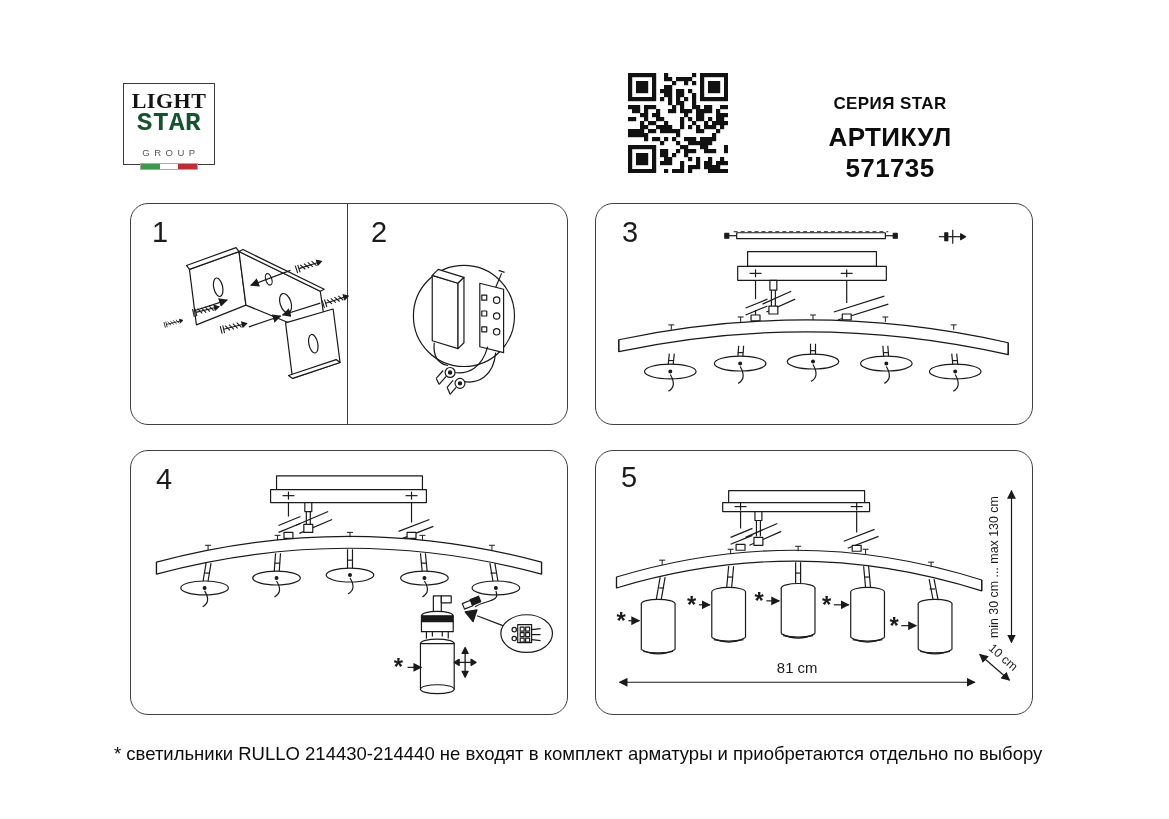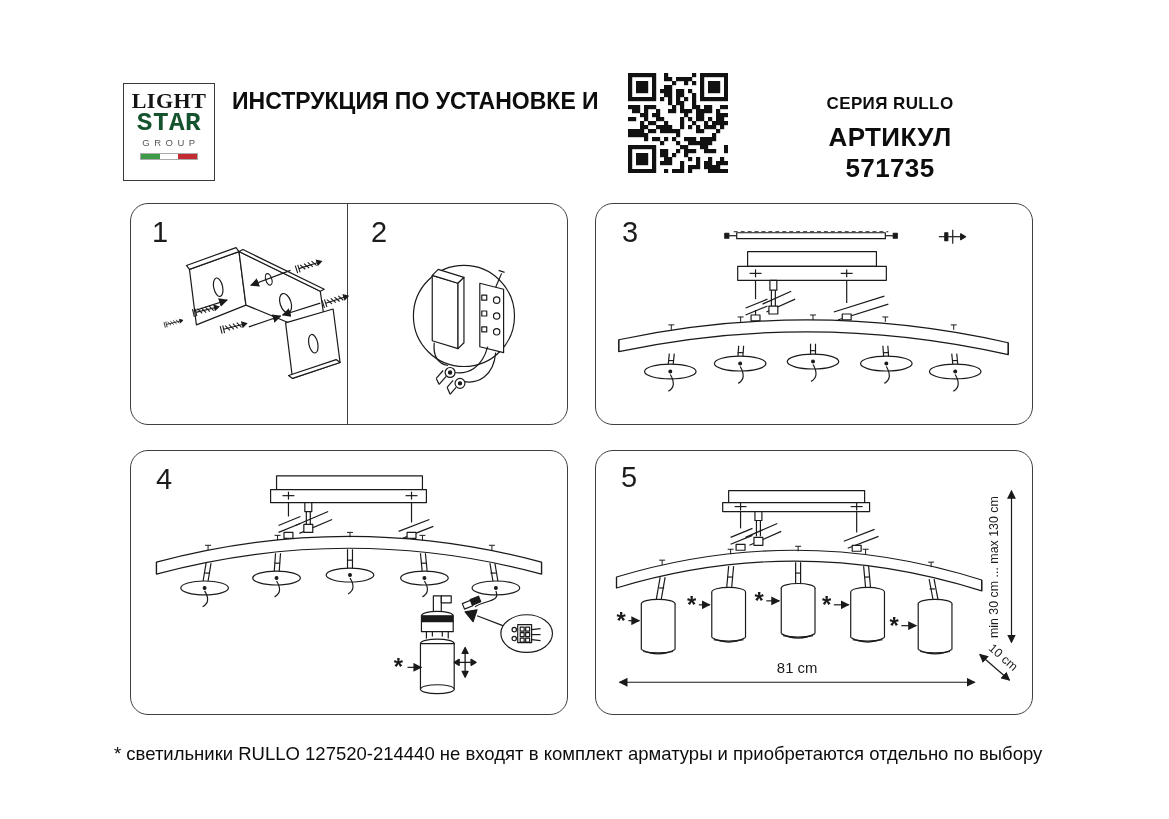--- a/index.html
+++ b/index.html
@@ -1,24 +1,24 @@
 <!DOCTYPE html>
 <html><head>
 <meta charset="utf-8">
 <style>
   html,body{margin:0;padding:0;background:#fff;}
   .page{position:relative;width:1169px;height:819px;background:#fff;overflow:hidden;
         font-family:"Liberation Sans",sans-serif;color:#111;}
 
   
-  .logo-box{position:absolute;left:123px;top:83px;width:92px;height:98px;
+  .logo-box{position:absolute;left:123px;top:83px;width:92px;height:82px;
             border:1.2px solid #3a3a3a;box-sizing:border-box;text-align:center;padding-top:7px;}
   .logo-light{font-family:"Liberation Serif",serif;font-weight:700;font-size:22px;line-height:20px;letter-spacing:.5px;color:#141414;}
   .logo-star {font-family:Liberation Mono, monospace;font-weight:700;font-size:26px;line-height:24px;letter-spacing:.5px;color:#14532d;}
-  .logo-group{font-size:9.5px;letter-spacing:4.5px;color:#555;margin-top:2px;margin-left:4px;}
+  .logo-group{font-size:9.5px;letter-spacing:4.5px;color:#555;margin-top:12px;margin-left:4px;}
   .logo-flag{width:58px;height:7px;margin:5px auto 0;display:flex;border:.6px solid #aaa;box-sizing:border-box;}
   .logo-flag span{flex:1;height:100%;}
 
   .main-title{position:absolute;left:232px;top:87px;font-weight:700;font-size:23px;
               line-height:28px;letter-spacing:0px;color:#0d0d0d;white-space:nowrap;}
 
   .qr-wrap{position:absolute;left:628px;top:73px;width:100px;height:100px;}
 
   .series-block{position:absolute;left:788px;top:94px;width:204px;text-align:center;}
   .series-label{font-weight:700;font-size:17px;letter-spacing:.4px;color:#0d0d0d;}
@@ -57,21 +57,20 @@
     <div class="logo-star">STAR</div>
     <div class="logo-group">GROUP</div>
     <div class="logo-flag">
       <span style="background:#3d9b47"></span>
       <span style="background:#ffffff"></span>
       <span style="background:#c22b31"></span>
     </div>
   </div>
 
   <div class="main-title">
-    <div>ИНСТРУКЦИЯ ПО УСТАНОВКЕ И</div>
   </div>
 
   <div class="qr-wrap">
     <svg id="qr-svg" viewBox="0 0 25 25" width="100" height="100">
         <rect x="0" y="0" width="25" height="25" fill="#fff"></rect>
         <rect x="0" y="0" width="1.05" height="1.05" fill="#111"></rect>
         <rect x="1" y="0" width="1.05" height="1.05" fill="#111"></rect>
         <rect x="2" y="0" width="1.05" height="1.05" fill="#111"></rect>
         <rect x="3" y="0" width="1.05" height="1.05" fill="#111"></rect>
         <rect x="4" y="0" width="1.05" height="1.05" fill="#111"></rect>
@@ -367,21 +366,21 @@
         <rect x="15" y="24" width="1.05" height="1.05" fill="#111"></rect>
         <rect x="20" y="24" width="1.05" height="1.05" fill="#111"></rect>
         <rect x="21" y="24" width="1.05" height="1.05" fill="#111"></rect>
         <rect x="22" y="24" width="1.05" height="1.05" fill="#111"></rect>
         <rect x="23" y="24" width="1.05" height="1.05" fill="#111"></rect>
         <rect x="24" y="24" width="1.05" height="1.05" fill="#111"></rect>
       </svg>
   </div>
 
   <div class="series-block">
-    <div class="series-label">СЕРИЯ RULLO</div>
+    <div class="series-label">СЕРИЯ STAR</div>
     <div class="article-label">АРТИКУЛ 571735</div>
   </div>
 
   <div class="pbox" id="boxA">
     <div class="pdiv"></div>
     <div class="pnum" style="left:21px;top:14px">1</div>
     <div class="pnum" style="left:240px;top:14px">2</div>
 
     <svg class="diag" viewBox="0 0 438 222">
       <defs>
@@ -806,14 +805,14 @@
       <text x="91" y="163" font-size="24" font-weight="bold">*</text>
       <text x="159" y="159" font-size="24" font-weight="bold">*</text>
       <text x="227" y="163" font-size="24" font-weight="bold">*</text>
       <text x="295" y="184" font-size="24" font-weight="bold">*</text>
       <text x="202" y="224" font-size="15" text-anchor="middle">81 cm</text>
       <text transform="translate(404,117) rotate(-90)" font-size="12.5" text-anchor="middle">min 30 cm ... max 130 cm</text>
       <text transform="translate(407,211) rotate(41)" font-size="12.5" text-anchor="middle">10 cm</text>
     </svg>
   </div>
 
-  <div class="footnote">* светильники RULLO 127520-214440 не входят в комплект арматуры и приобретаются отдельно по выбору</div>
+  <div class="footnote">* светильники RULLO 214430-214440 не входят в комплект арматуры и приобретаются отдельно по выбору</div>
 </div>
 
 </body></html>

